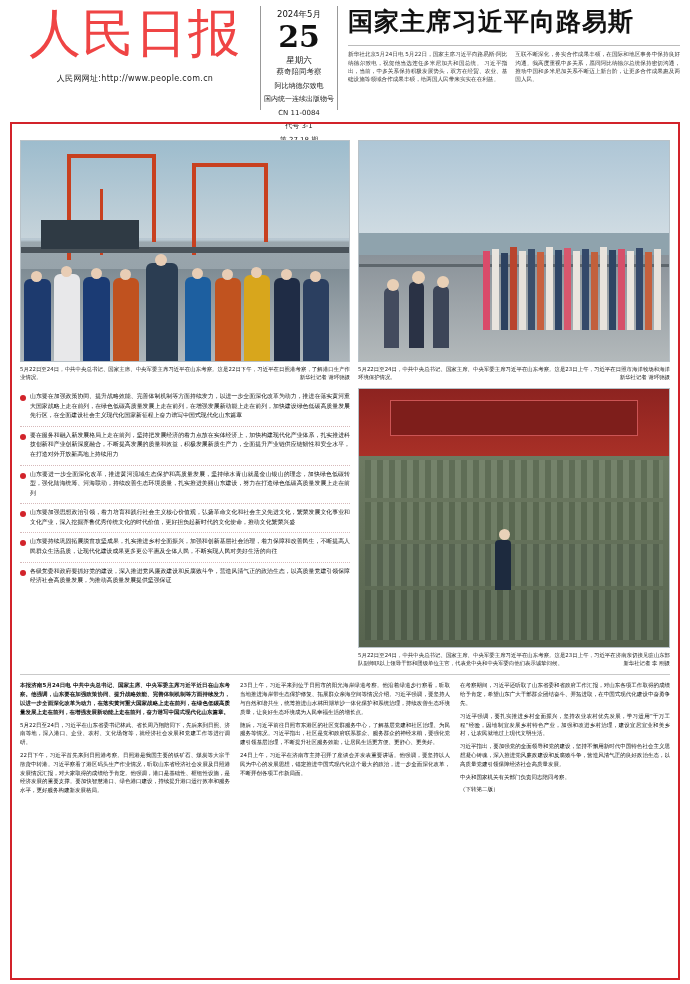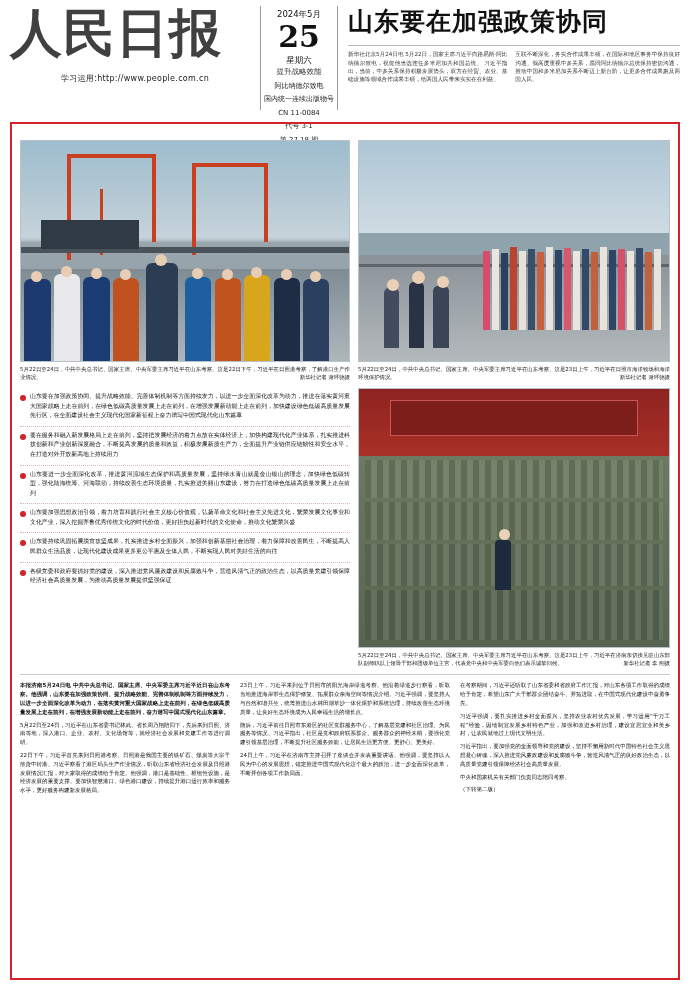--- a/index.html
+++ b/index.html
@@ -12,26 +12,26 @@
     color: #111;
     overflow: hidden;
   }
   .page { width:690px; height:984px; position:relative; padding: 6px 10px 0 10px; }
 
   
   .masthead { display:flex; align-items:flex-start; height:110px; }
   .logo-block { width:250px; flex:0 0 250px; }
   .logo-title {
     font-family:"DejaVu Serif","Liberation Serif",serif;
-    font-weight:bold;
+    font-weight:normal;
     font-size:52px;
     letter-spacing:1px;
-    color:#404040;
+    color:#ef4444;
     line-height:1.05;
-    text-align:left;
+    text-align:center;
     white-space:nowrap;
   }
   .logo-pinyin {
     text-align:center;
     color:#d2232a;
     font-size:13px;
     letter-spacing:3px;
     font-family:"DejaVu Serif","Liberation Serif",serif;
     margin-top:4px;
   }
@@ -188,38 +188,38 @@
 </style>
 </head>
 <body>
 
 <div class="page">
 
   <div class="masthead">
 
     <div class="logo-block">
       <div class="logo-title">人民日报</div>
-      <div class="logo-url">学习运用:http://www.people.com.cn</div>
+      <div class="logo-url">人民网网址:http://www.people.com.cn</div>
     </div>
 
     <div class="date-block">
       <div class="date-year">2024年5月</div>
       <div class="date-day">25</div>
       <div class="date-week">星期六</div>
-      <div class="date-lunar">提升战略效能</div>
+      <div class="date-lunar">蔡奇陪同考察</div>
       <div class="date-small">阿比纳德尔致电</div>
       <div class="date-small">国内统一连续出版物号</div>
       <div class="date-small">CN 11-0084</div>
       <div class="date-small">代号 3-1</div>
       <div class="date-small">第 27 18 期</div>
       <div class="date-small">今日 4 版</div>
     </div>
 
     <div class="headline-block">
-      <div class="mh-head2">山东要在加强政策协同</div>
+      <div class="mh-head2">国家主席习近平向路易斯</div>
       <div class="mh-sub">
         <div class="mh-col c1">新华社北京5月24日电 5月22日，国家主席习近平向路易斯·阿比纳德尔致电，祝贺他当选连任多米尼加共和国总统。
 
 习近平指出，当前，中多关系保持积极发展势头，双方在经贸、农业、基础设施等领域合作成果丰硕，给两国人民带来实实在在利益。</div>
         <div class="mh-col c2">互联不断深化，务实合作成果丰硕，在国际和地区事务中保持良好沟通。我高度重视中多关系，愿同阿比纳德尔总统保持密切沟通，推动中国和多米尼加关系不断迈上新台阶，让更多合作成果惠及两国人民。</div>
       </div>
     </div>
   </div>
 
   <div class="redframe">

